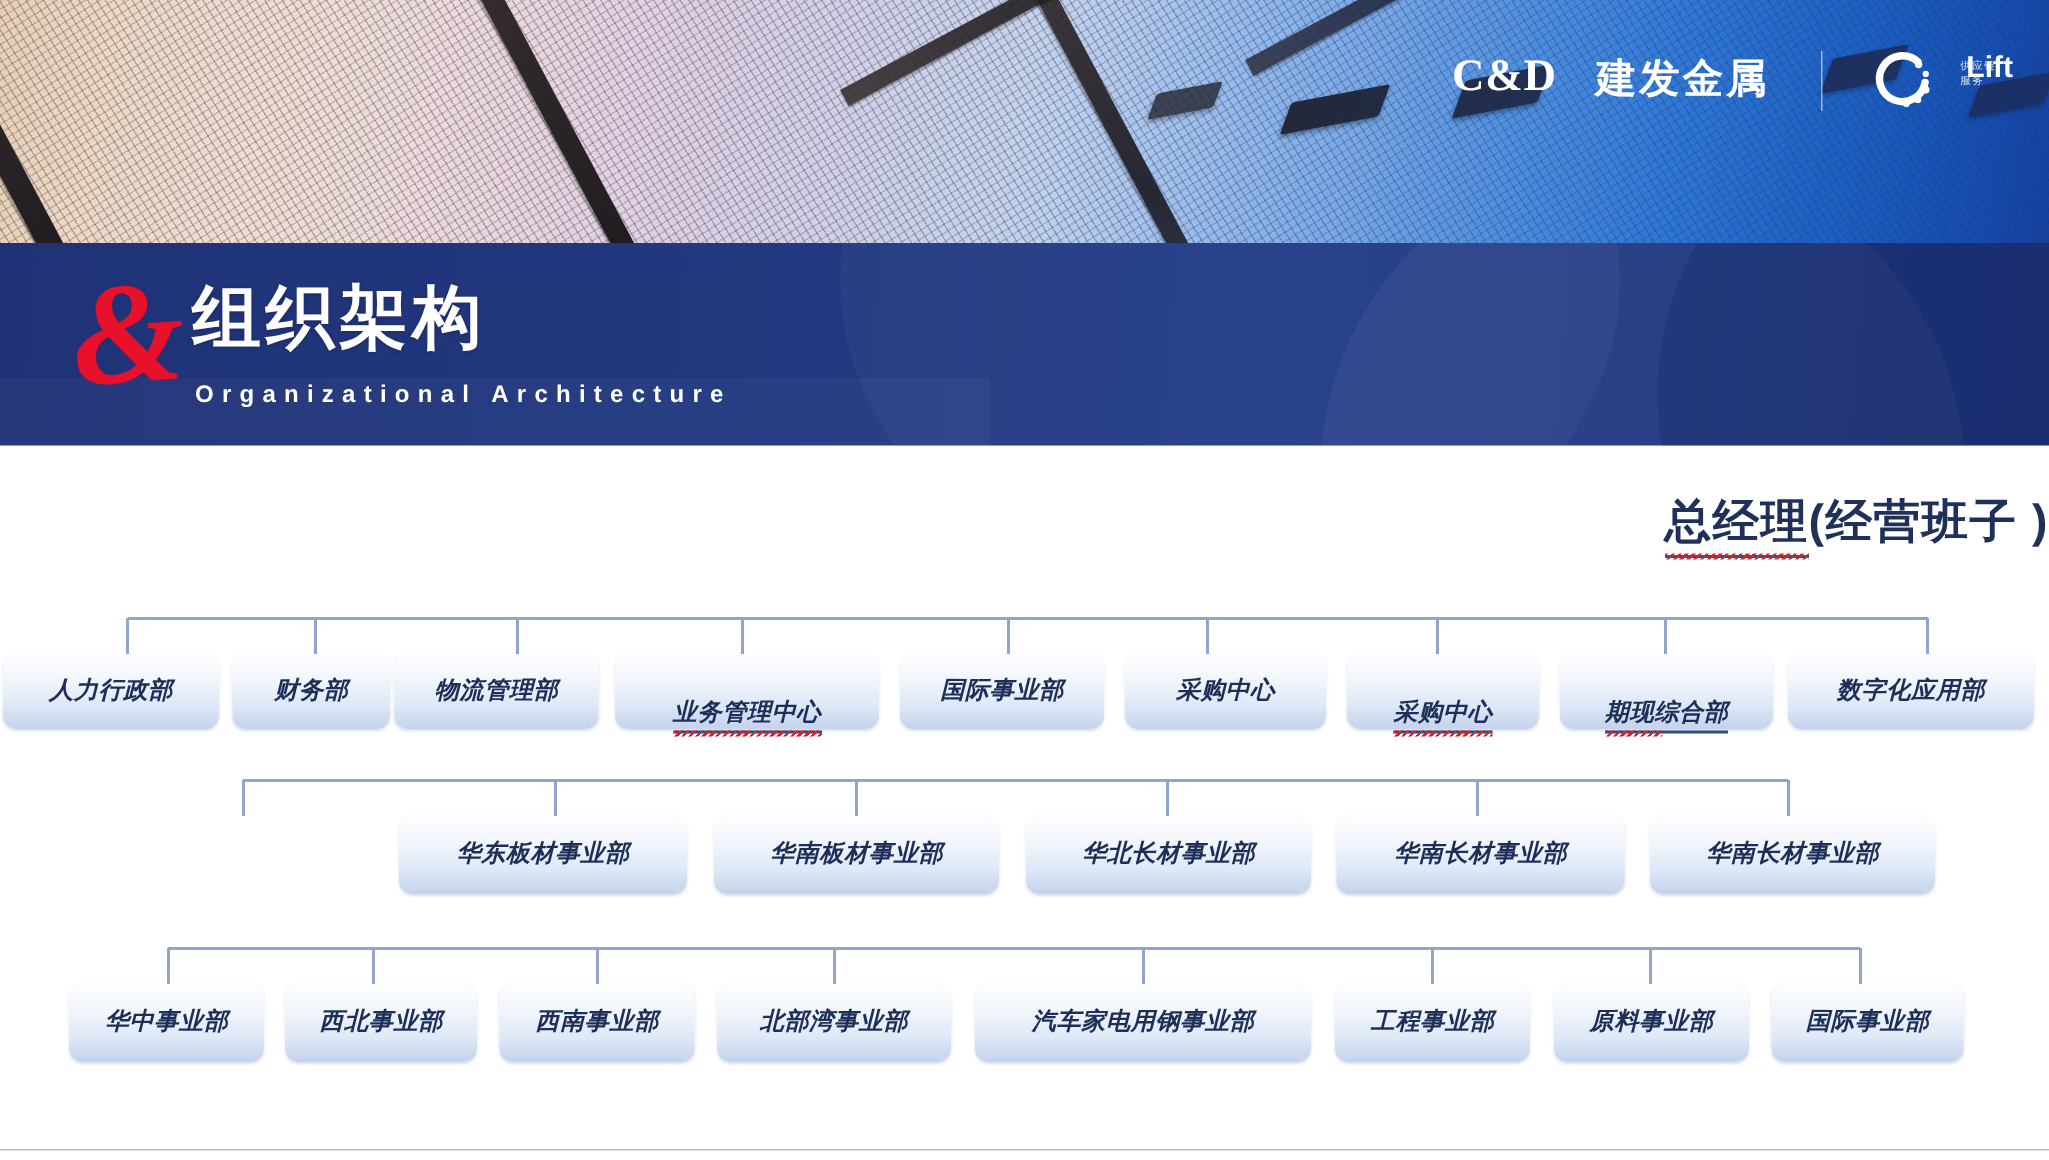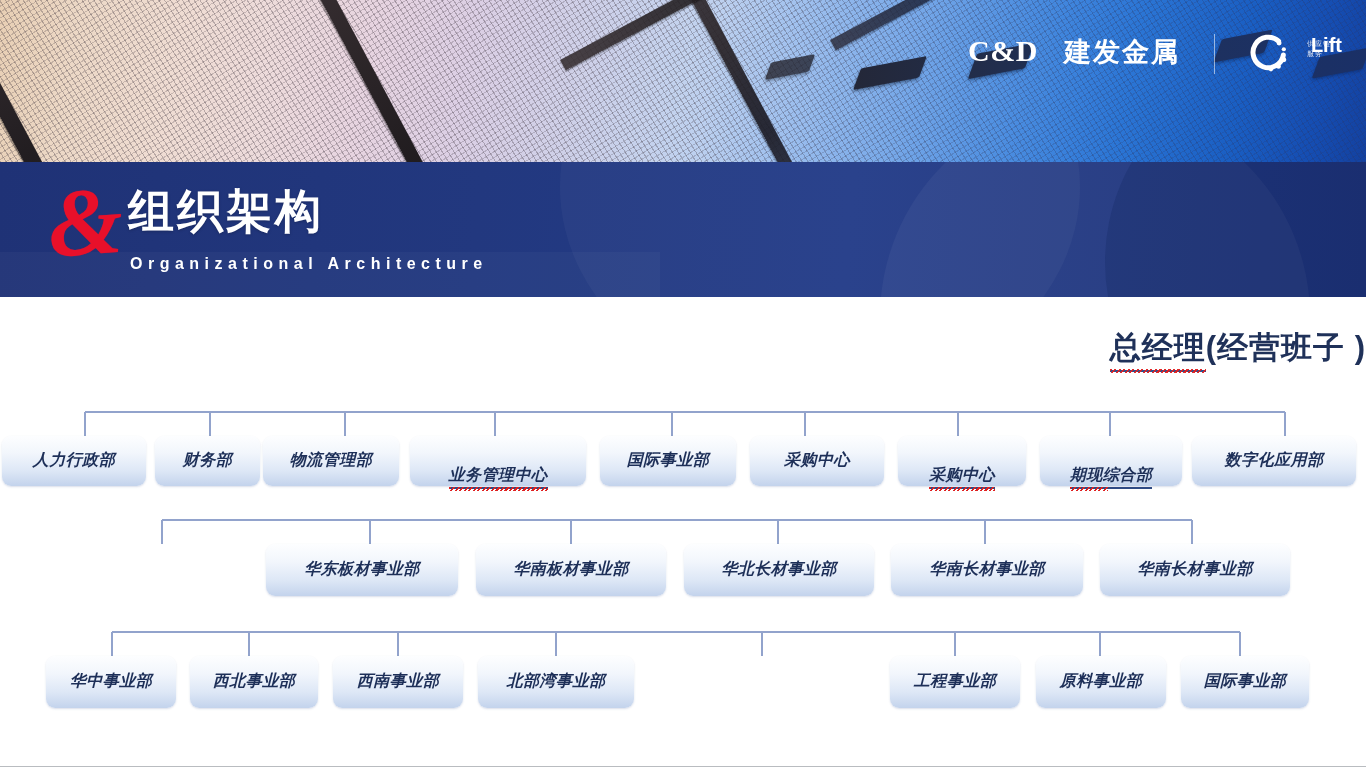--- a/index.html
+++ b/index.html
@@ -299,20 +299,23 @@
     </div>
   <div class="node r3" style="left:190px;  top:359px; width:128px;">
       <span class="lbl">西北事业部</span>
     </div>
   <div class="node r3" style="left:333px;  top:359px; width:130px;">
       <span class="lbl">西南事业部</span>
     </div>
   <div class="node r3" style="left:478px;  top:359px; width:156px;">
       <span class="lbl">北部湾事业部</span>
     </div>
+  <div class="node r3" style="left:650px;  top:359px; width:224px;">
+      <span class="lbl">汽车家电用钢事业部</span>
+    </div>
   <div class="node r3" style="left:890px;  top:359px; width:130px;">
       <span class="lbl">工程事业部</span>
     </div>
   <div class="node r3" style="left:1036px; top:359px; width:130px;">
       <span class="lbl">原料事业部</span>
     </div>
   <div class="node r3" style="left:1181px; top:359px; width:128px;">
       <span class="lbl">国际事业部</span>
     </div>
 

